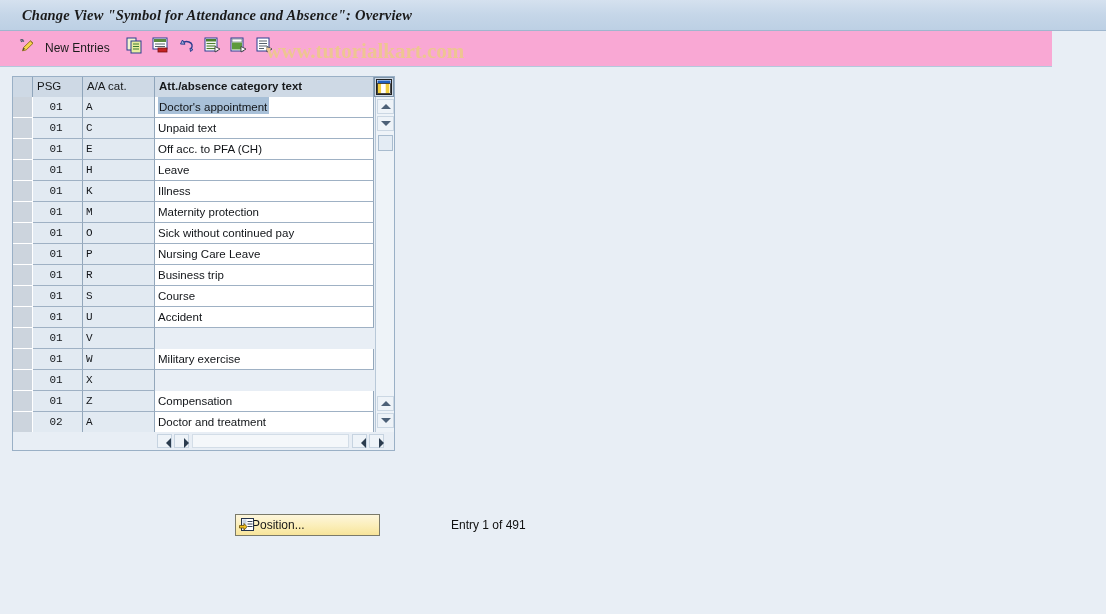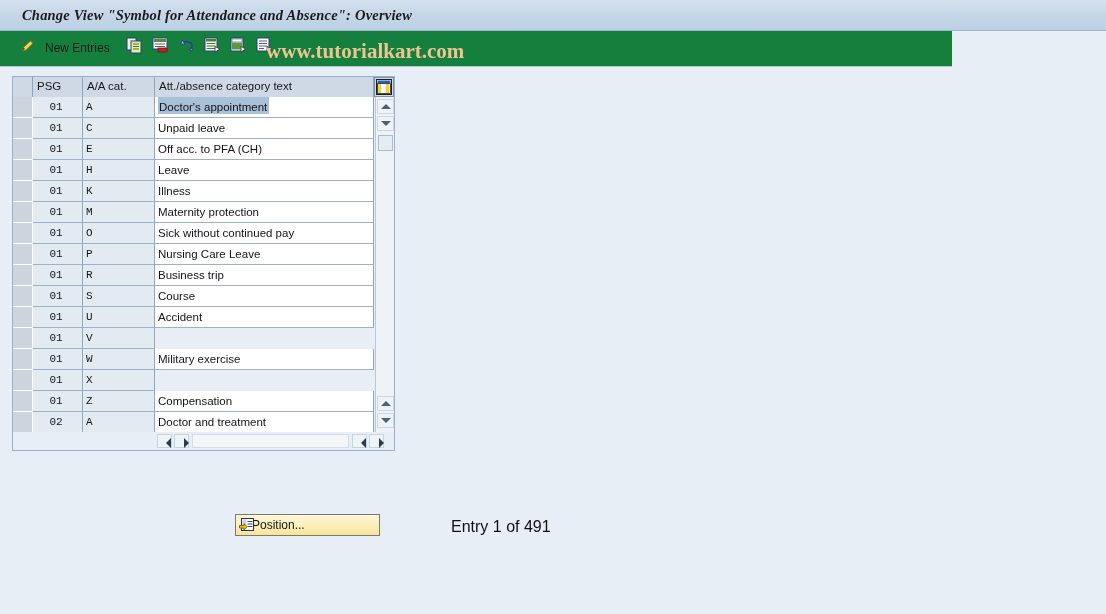--- a/index.html
+++ b/index.html
@@ -37,23 +37,23 @@
     font-style: italic;
     color: #1a1a1a;
     letter-spacing: 0.2px;
     white-space: nowrap;
   }
 
   
   #toolbar {
     position: absolute;
     left: 0; top: 31px;
-    width: 952px;
+    width: 1052px;
     height: 36px;
-    background: #15803d;
+    background: #f9a8d4;
     border-bottom: 1px solid #b4c7dc;
     box-sizing: border-box;
   }
   .tb-item {
     position: absolute;
     top: 6px;
   }
   #tb-pencil { left: 17px; }
   #tb-newentries {
     left: 45px;
@@ -114,21 +114,21 @@
     font-size: 11.5px;
     color: #16181a;
     line-height: 19px;
     padding-left: 4px;
     overflow: hidden;
     white-space: nowrap;
   }
   #hc-sel   { left: 0;   width: 20px; padding-left: 0; }
   #hc-psg   { left: 20px; width: 50px; }
   #hc-aa    { left: 70px; width: 72px; }
-  #hc-text  { left: 142px; width: 219px; border-right: 1px solid #8fa5bb; }
+  #hc-text  { left: 142px; width: 219px; border-right: 1px solid #8fa5bb; font-weight: bold; }
 
   
   #tbl-settings {
     position: absolute;
     left: 361px;
     top: 0;
     width: 20px;
     height: 20px;
     background: #ced9e5;
     border: 1px solid #7d93a9;
@@ -301,21 +301,21 @@
     position: absolute;
     left: 3px;
     top: 2px;
     width: 16px;
     height: 16px;
   }
   #entry-count {
     position: absolute;
     left: 451px;
     top: 518px;
-    font-size: 16px;
+    font-size: 12px;
     color: #101010;
     white-space: nowrap;
   }
 </style>
 </head>
 <body>
 
 <div id="titlebar">
   <span class="title-text">Change View "Symbol for Attendance and Absence": Overview</span>
 </div>
@@ -432,21 +432,21 @@
       <div class="row">
         <div class="cell c-sel"></div>
         <div class="cell c-psg">01</div>
         <div class="cell c-aa">A</div>
         <div class="cell c-text"><span class="sel-txt">Doctor's appointment</span></div>
       </div>
       <div class="row">
         <div class="cell c-sel"></div>
         <div class="cell c-psg">01</div>
         <div class="cell c-aa">C</div>
-        <div class="cell c-text"><span>Unpaid leave</span></div>
+        <div class="cell c-text"><span>Unpaid text</span></div>
       </div>
       <div class="row">
         <div class="cell c-sel"></div>
         <div class="cell c-psg">01</div>
         <div class="cell c-aa">E</div>
         <div class="cell c-text"><span>Off acc. to PFA (CH)</span></div>
       </div>
       <div class="row">
         <div class="cell c-sel"></div>
         <div class="cell c-psg">01</div>

